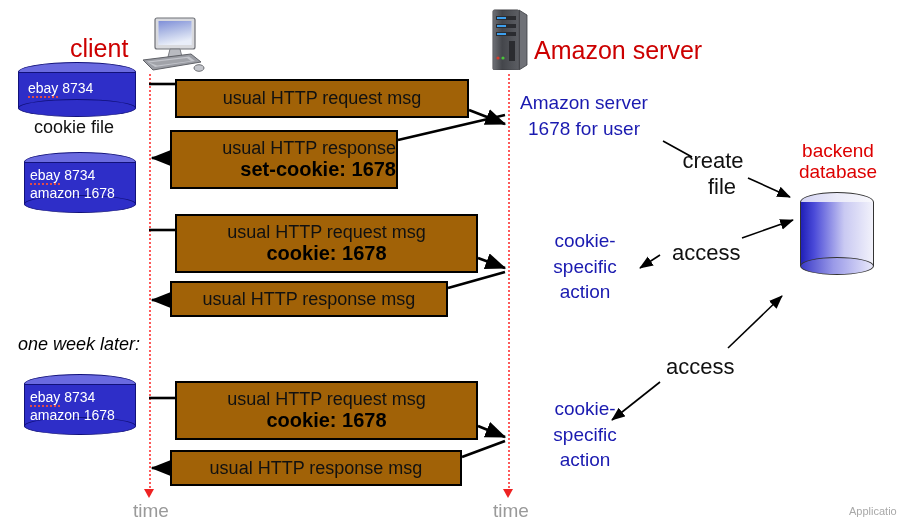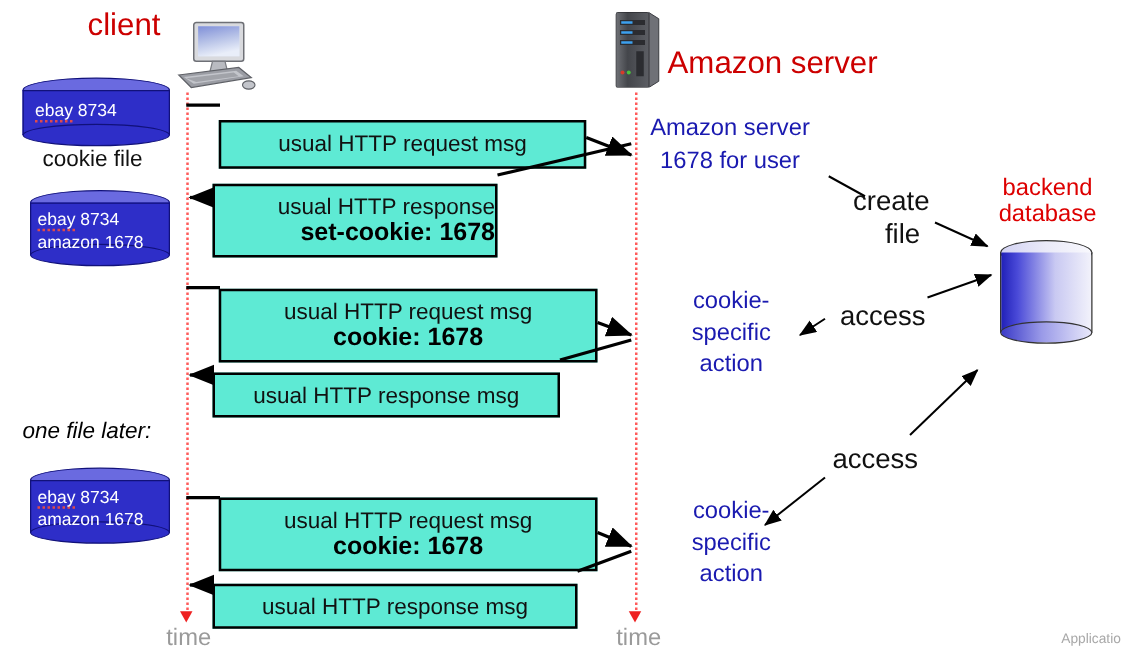--- a/index.html
+++ b/index.html
@@ -68,28 +68,27 @@
   .footer-label {
     color: #a8a8a8;
     font-size: 11px;
     font-family: "Liberation Sans", sans-serif;
     white-space: nowrap;
   }
 
   
   .msgbox {
     border: 2px solid #000000;
-    background: #5eead4;
+    background: #a16207;
     box-sizing: border-box;
     display: flex;
     flex-direction: column;
     align-items: center;
     justify-content: center;
     font-family: "Liberation Sans", sans-serif;
-    margin-top: 17px;
   }
   .msgbox .l1 {
     font-size: 18px;
     color: #111111;
     line-height: 1.12;
     white-space: nowrap;
   }
   .msgbox .l2 {
     font-size: 20px;
     font-weight: bold;
@@ -205,21 +204,21 @@
 <body>
 
 <div id="stage">
 
   <div class="timeline" style="left:149px; top:74px; height:418px;"></div>
   <div class="timearrow" style="left:144px; top:489px;"></div>
 
   <div class="timeline" style="left:508px; top:74px; height:418px;"></div>
   <div class="timearrow" style="left:503px; top:489px;"></div>
 
-  <div class="abs red-title" style="left:70px; top:8px;">client</div>
+  <div class="abs red-title" style="left:70px; top:36px;">client</div>
 
   <div class="abs" style="left:135px; top:16px; width:72px; height:62px;">
     <svg width="72" height="62" viewBox="0 0 72 62">
 
       <g>
         <rect x="20" y="2" width="40" height="31" rx="2" fill="#d9dade" stroke="#6e7076" stroke-width="1.2"></rect>
         <rect x="23.5" y="5" width="33" height="24" fill="#dfe6f7"></rect>
         <rect x="23.5" y="5" width="33" height="24" fill="url(#scrgrad)"></rect>
         <defs>
           <linearGradient id="scrgrad" x1="0" y1="0" x2="0.3" y2="1">
@@ -265,21 +264,21 @@
         <span class="squiggle">ebay</span>
         <span>8734</span>
       </div>
       <div class="cline">
         <span>amazon</span>
         <span>1678</span>
       </div>
     </div>
   </div>
 
-  <div class="abs italic-label" style="left:18px; top:334px;">one file later:</div>
+  <div class="abs italic-label" style="left:18px; top:334px;">one week later:</div>
 
   <div class="cookie-cyl" style="left:24px; top:374px; width:112px; height:62px;">
     <div class="top" style="top:0;"></div>
     <div class="body" style="top:10px; height:42px;"></div>
     <div class="bottomcap" style="top:43px;"></div>
     <div class="lines" style="top:14px; padding-left:6px;">
       <div class="cline">
         <span class="squiggle">ebay</span>
         <span>8734</span>
       </div>

